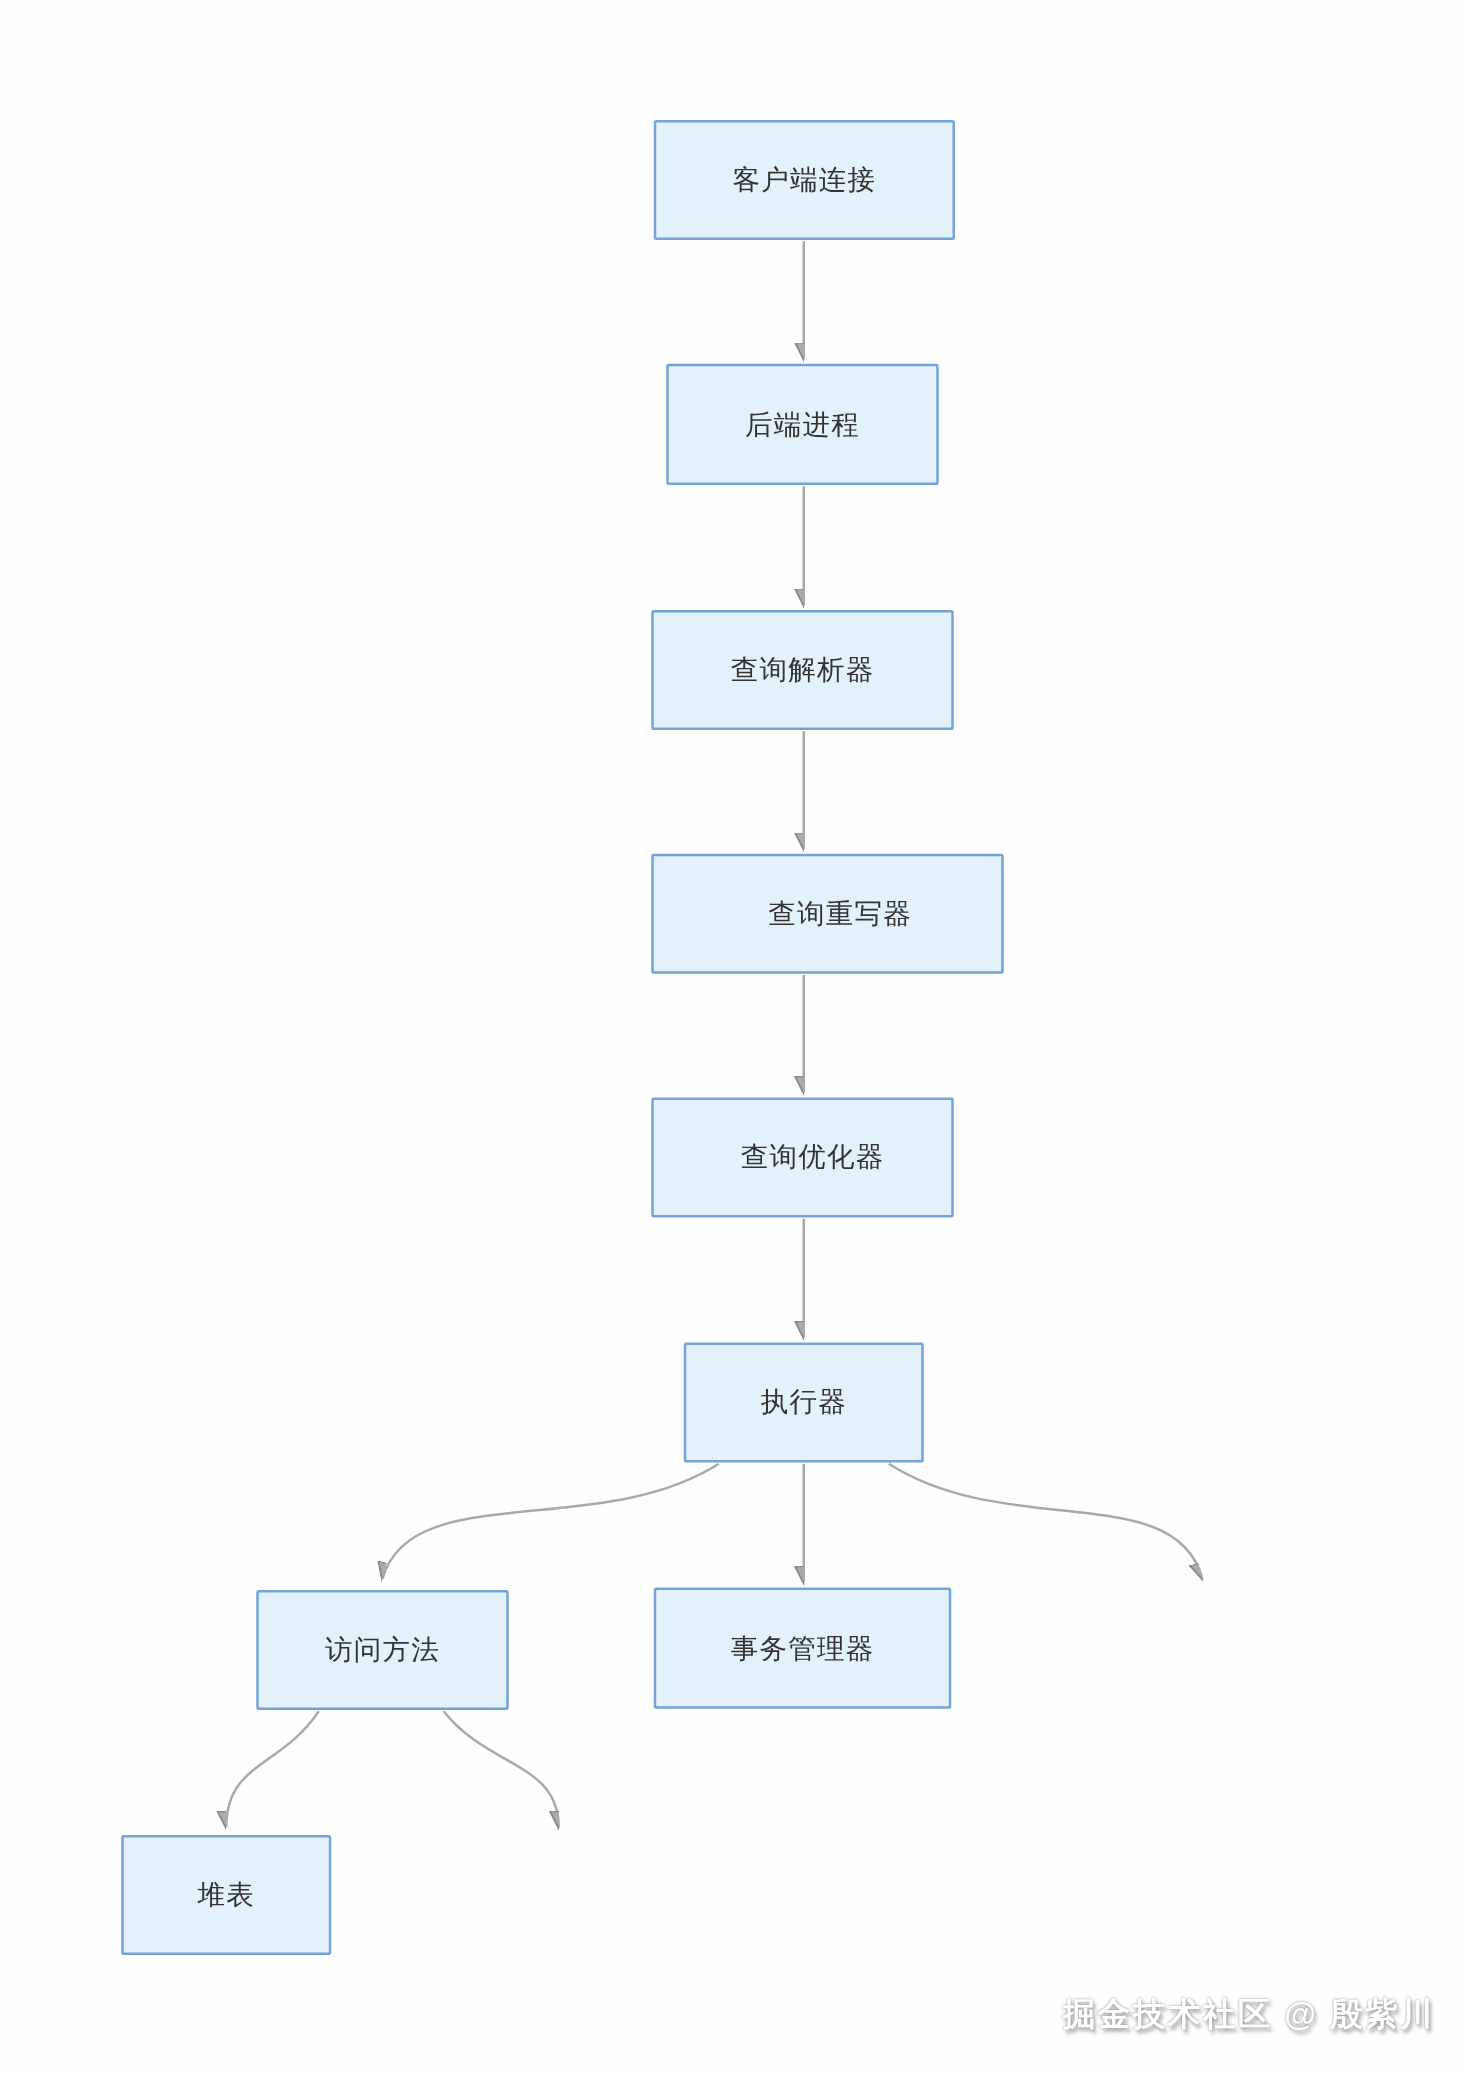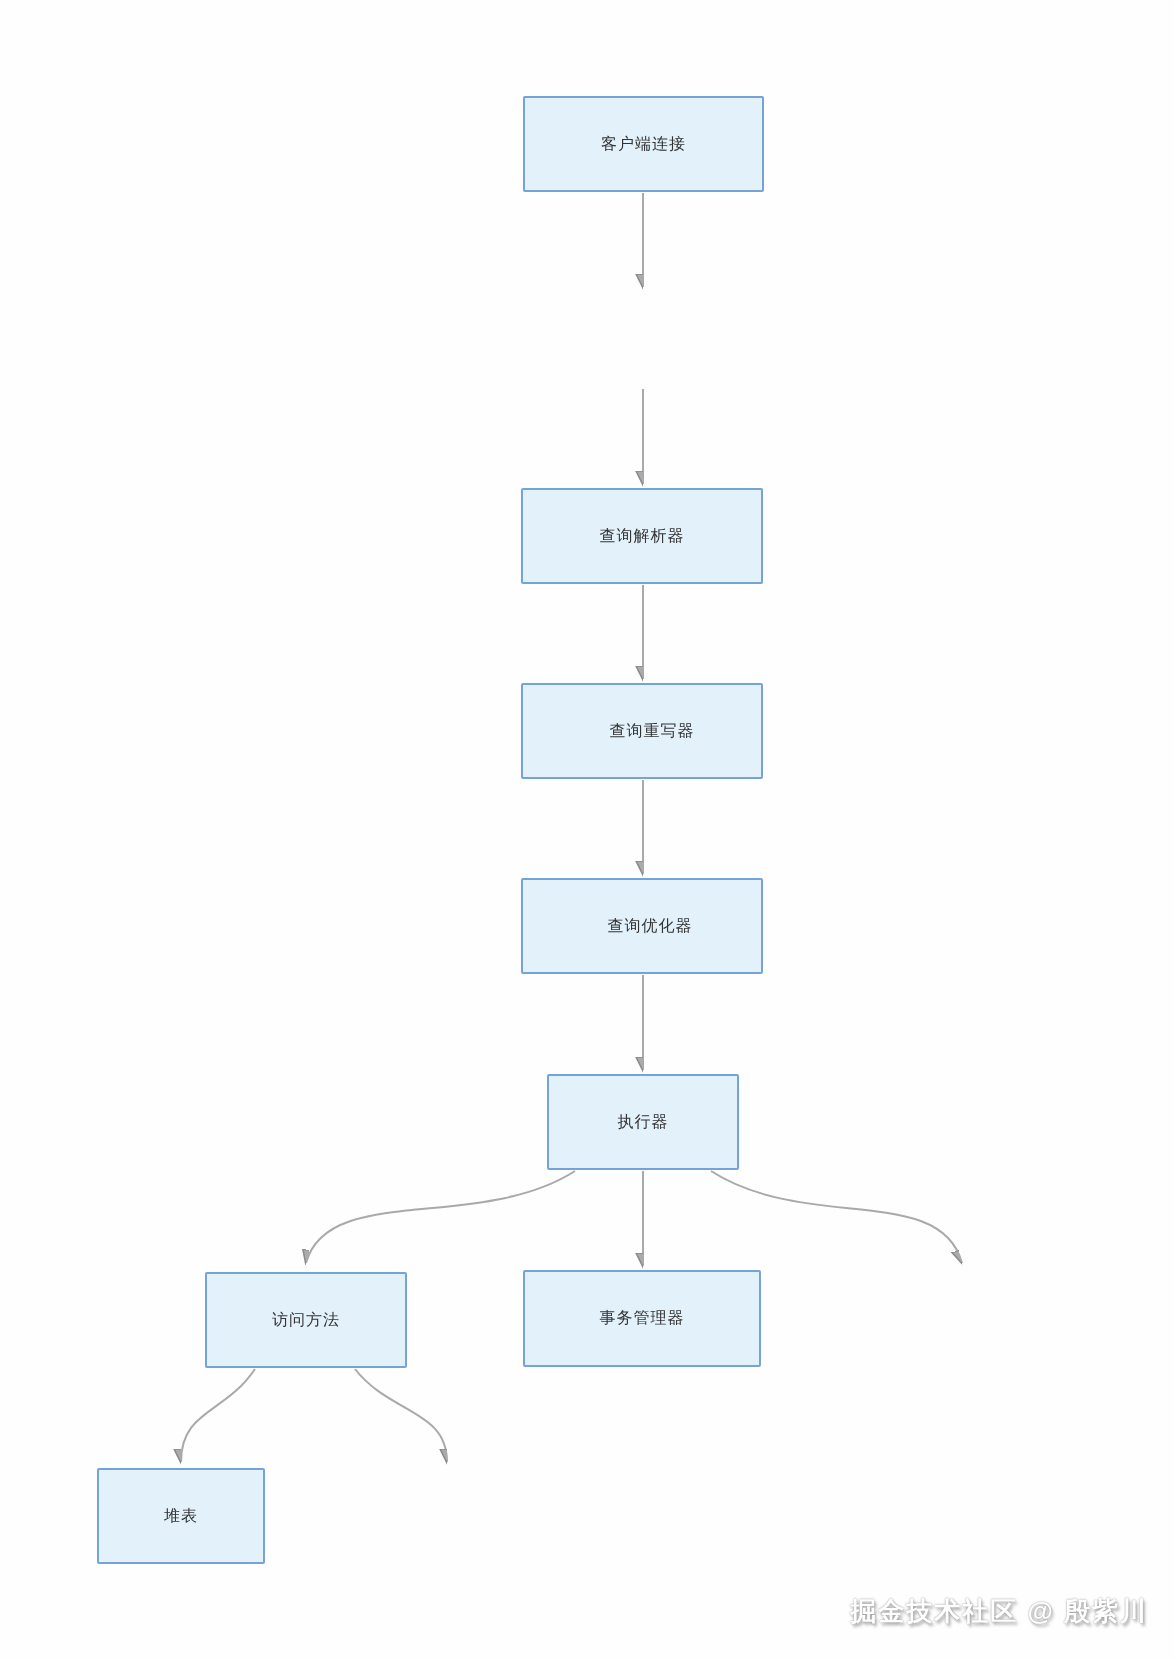--- a/index.html
+++ b/index.html
@@ -22,30 +22,30 @@
   }
   .node {
     position: absolute;
     box-sizing: border-box;
     display: flex;
     align-items: center;
     justify-content: center;
     background: #e3f1fb;
     border: 2px solid #74a3d7;
     border-radius: 2px;
-    font-size: 16px;
+    font-size: 22px;
     letter-spacing: 1px;
     color: #333333;
     text-align: center;
   }
   
   #node-client    { left: 523px; top:   96px; width: 241px; height: 96px; }
   #node-backend   { left: 533px; top:  291px; width: 218px; height: 97px; }
   #node-parser    { left: 521px; top:  488px; width: 242px; height: 96px; }
-  #node-rewriter  { left: 521px; top:  683px; width: 242px; height: 96px; padding-left: 20px; }
+  #node-rewriter  { left: 521px; top:  683px; width: 282px; height: 96px; padding-left: 20px; }
   #node-optimizer { left: 521px; top:  878px; width: 242px; height: 96px; padding-left: 16px; }
   #node-executor  { left: 547px; top: 1074px; width: 192px; height: 96px; }
   #node-access    { left: 205px; top: 1272px; width: 202px; height: 96px; }
   #node-txn       { left: 523px; top: 1270px; width: 238px; height: 97px; }
   #node-lock      { left: 860px; top: 1270px; width: 204px; height: 97px; }
   #node-heap      { left:  97px; top: 1468px; width: 168px; height: 96px; }
   #node-index     { left: 363px; top: 1468px; width: 169px; height: 96px; }
 
   .edge {
     fill: none;
@@ -86,20 +86,23 @@
     <path class="edge" d="M643 1171 L643 1266" marker-end="url(#arrowhead)"></path>
     <path class="edge" d="M711 1171 C 806 1232, 940 1183, 962 1263" marker-end="url(#arrowhead)"></path>
     <path class="edge" d="M255 1369 C 225 1414, 181 1410, 181 1462" marker-end="url(#arrowhead)"></path>
     <path class="edge" d="M355 1369 C 390 1414, 447 1410, 447 1462" marker-end="url(#arrowhead)"></path>
   </svg>
 
   <div class="node" id="node-client">
     <span>客户端连接</span>
   </div>
 
+  <div class="node" id="node-backend">
+    <span>后端进程</span>
+  </div>
 
   <div class="node" id="node-parser">
     <span>查询解析器</span>
   </div>
 
   <div class="node" id="node-rewriter">
     <span>查询重写器</span>
   </div>
 
   <div class="node" id="node-optimizer">

